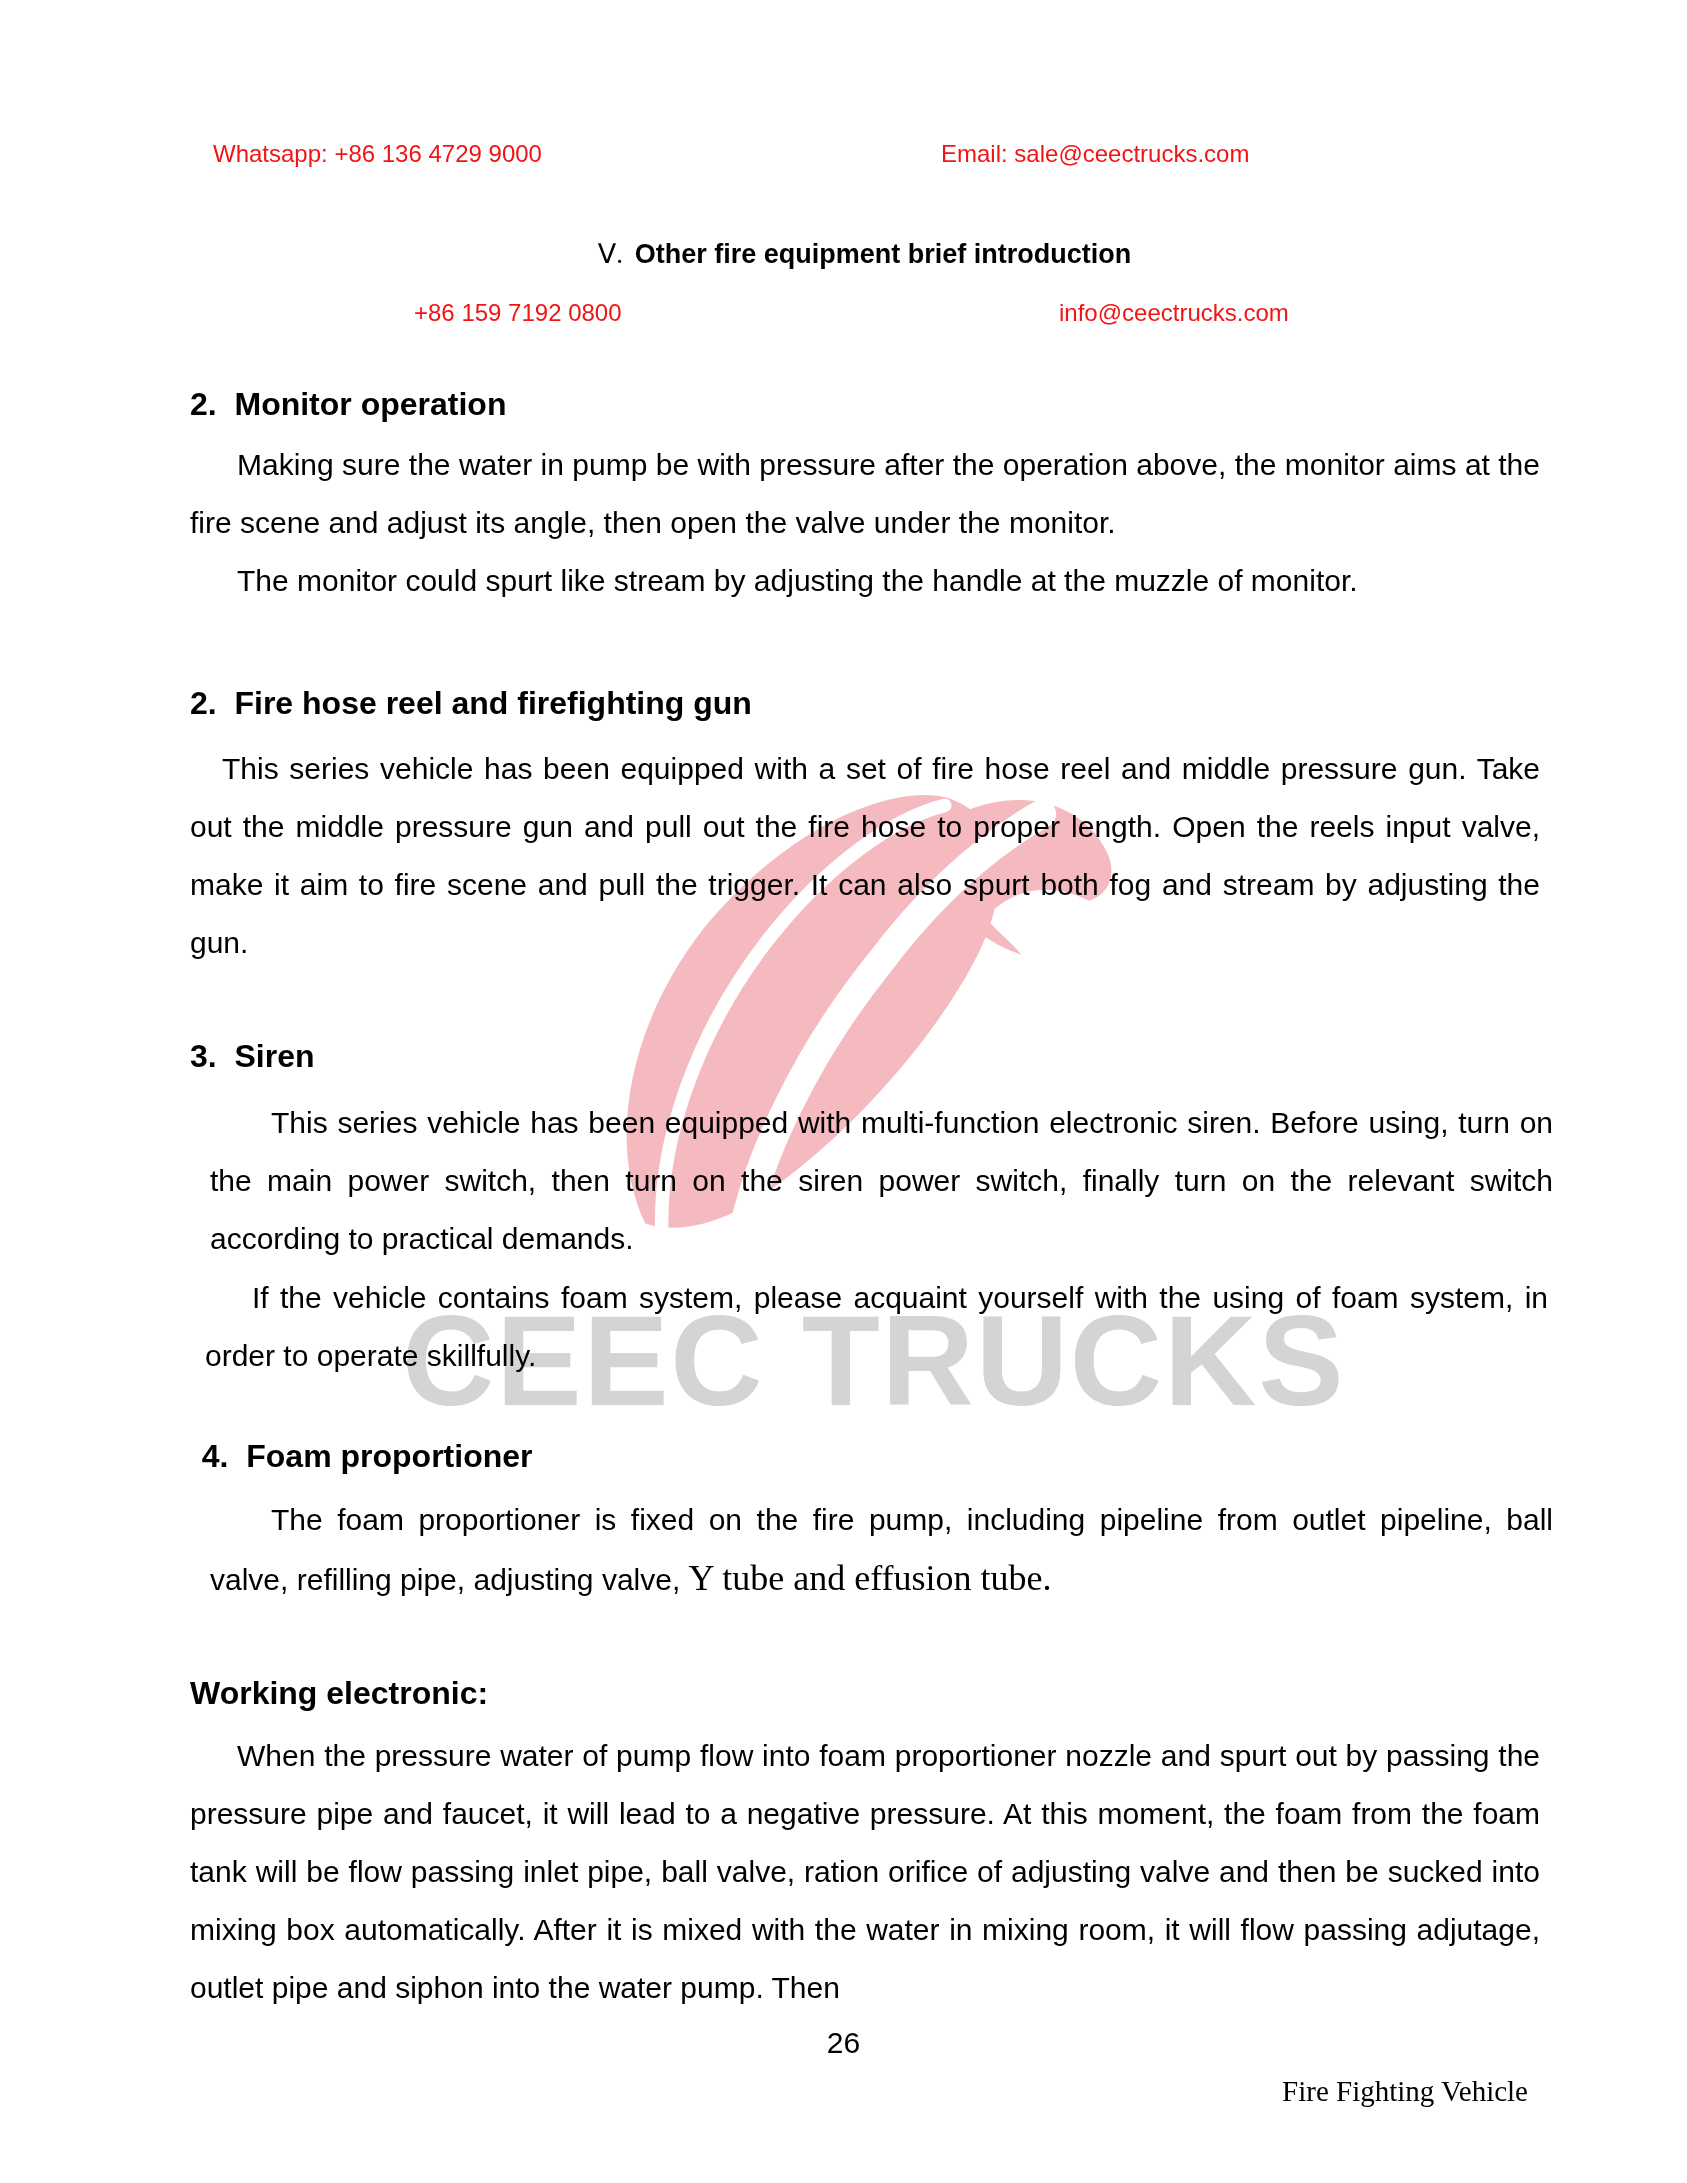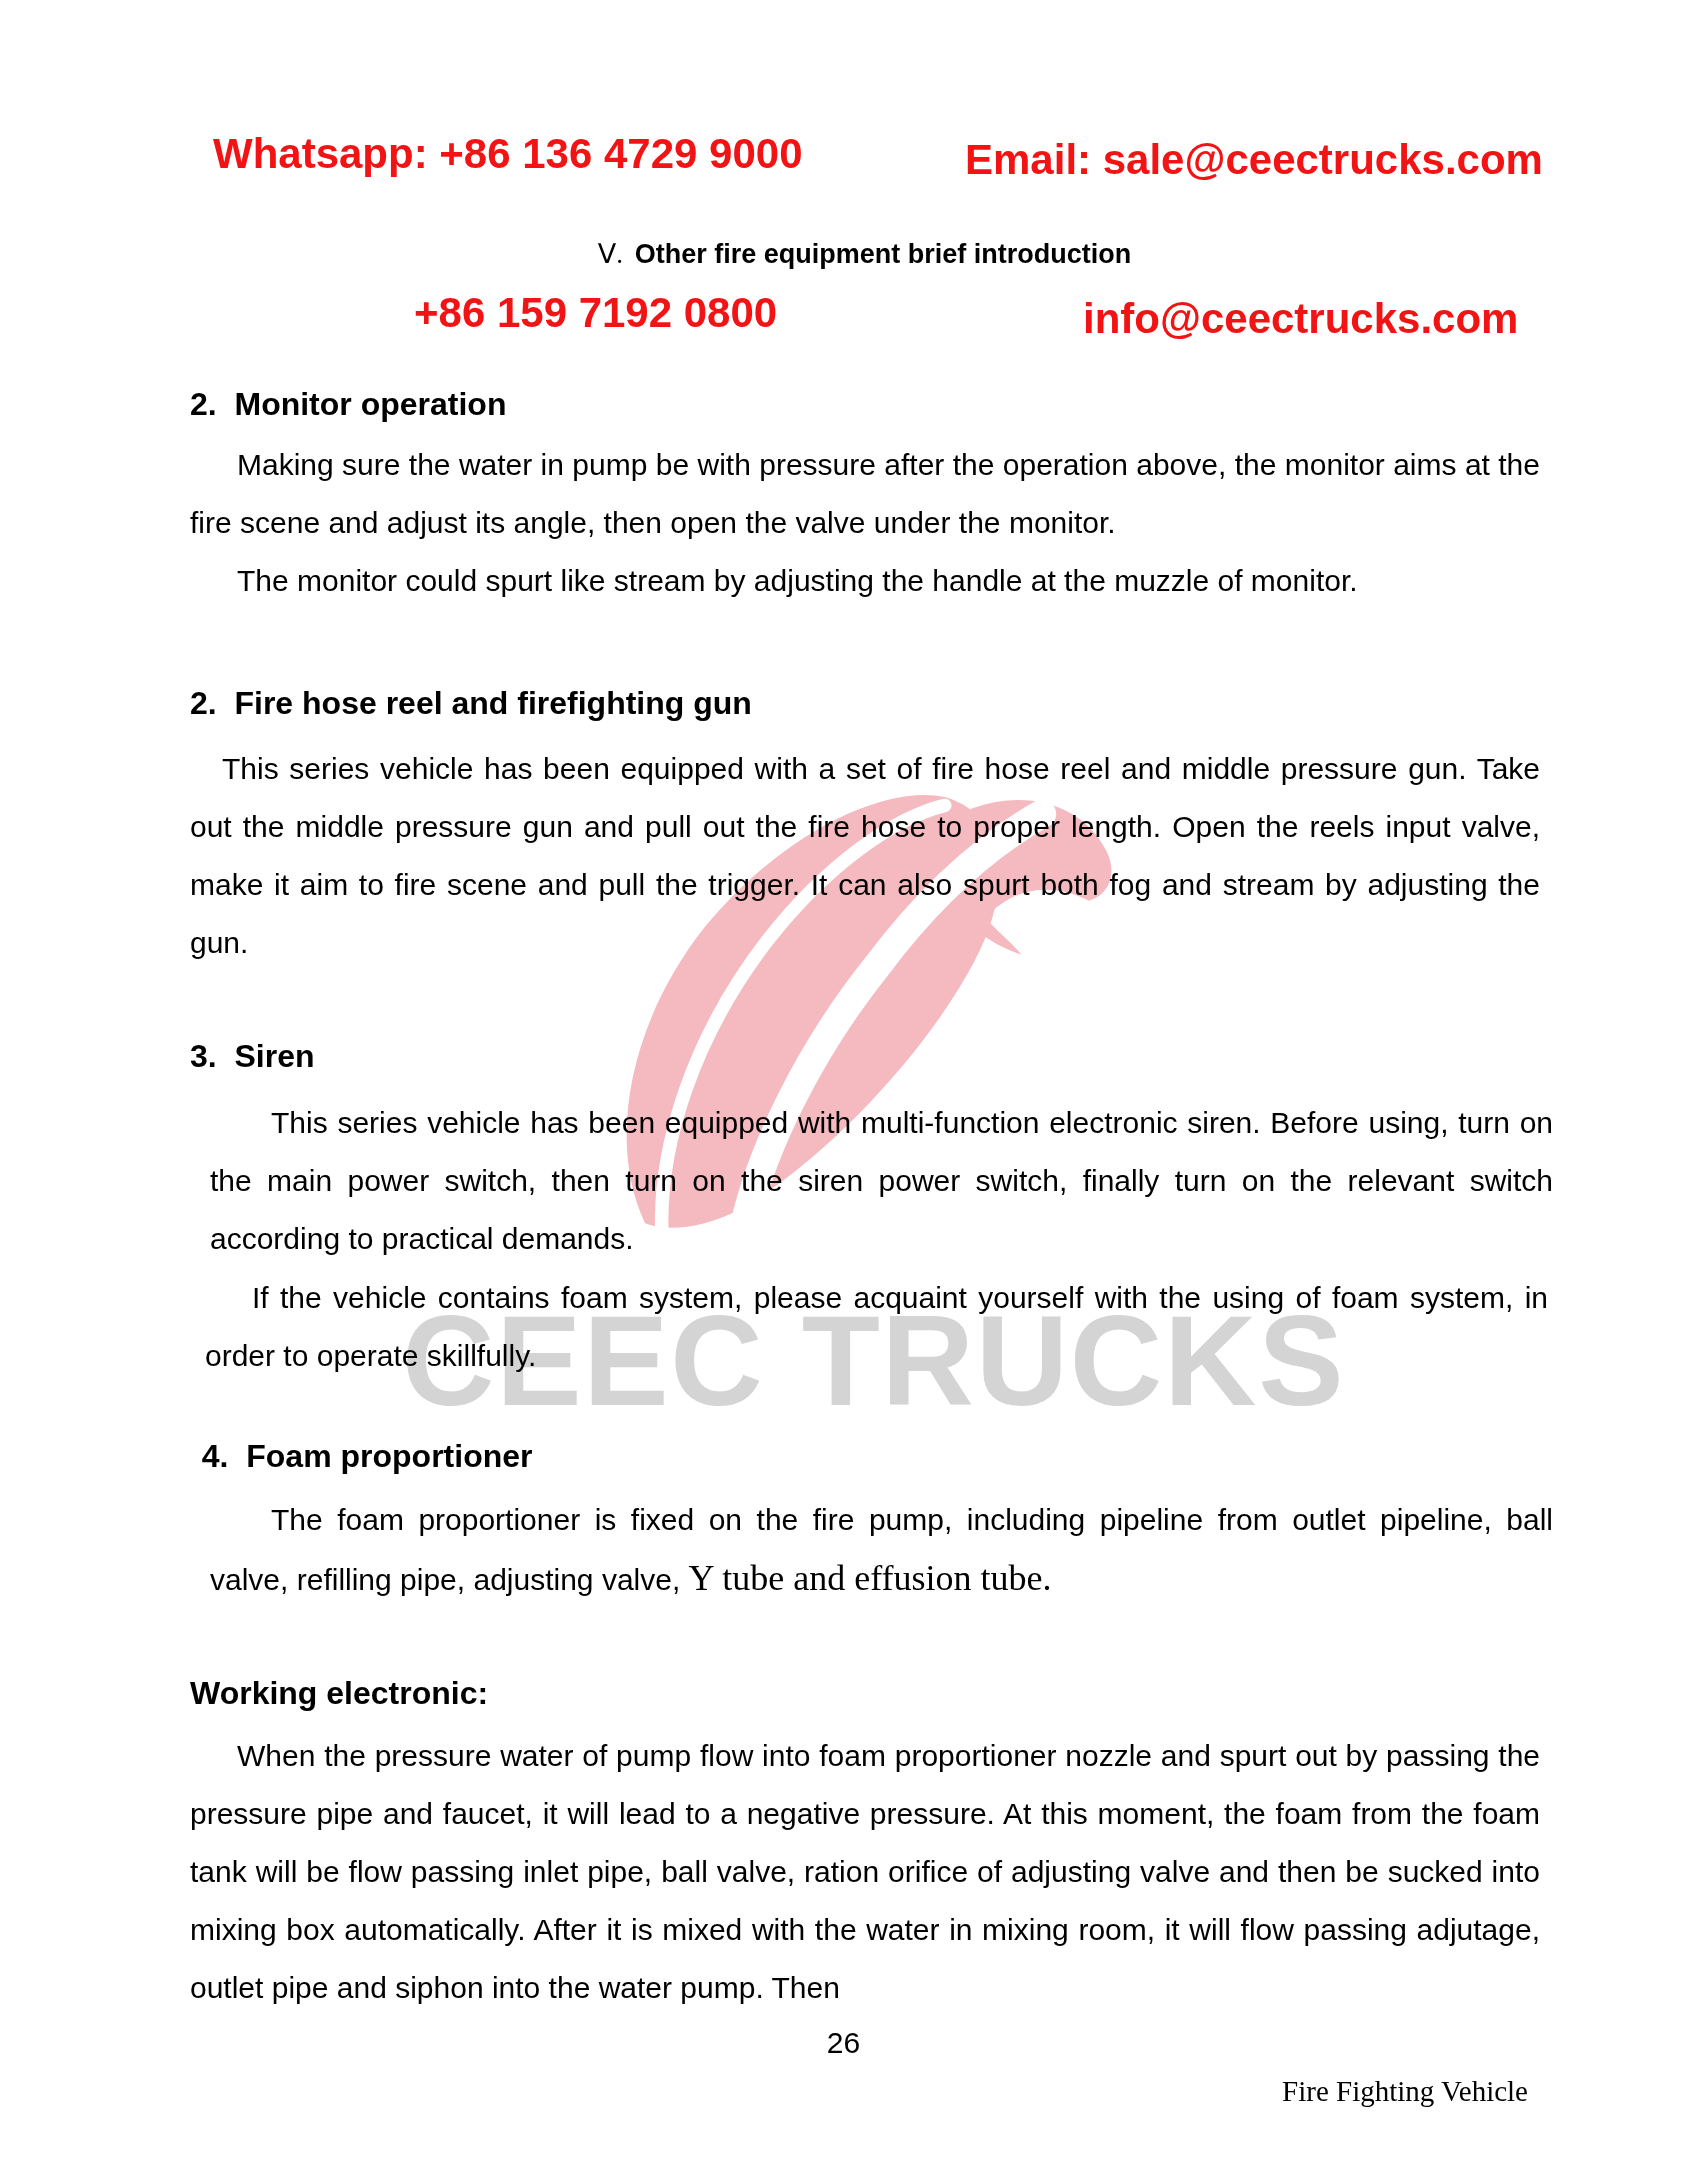--- a/index.html
+++ b/index.html
@@ -16,23 +16,23 @@
   .wm-logo{position:absolute;left:548px;top:780px;width:574px;height:456px;z-index:0;}
   .wm-text{
     position:absolute;left:375px;top:1297px;z-index:0;
     font-family:"Liberation Sans",sans-serif;font-weight:bold;
     font-size:128px;line-height:1;letter-spacing:1.7px;
     color:var(--wm_gray,#d4d4d4);white-space:pre;margin-left:27px;
   }
 
   
   .hdr{position:absolute;z-index:2;color:var(--accent_red,#f21414);
-       font-size:42px;line-height:53px;font-weight:bold;white-space:pre;}
+       font-size:24px;line-height:53px;font-weight:normal;white-space:pre;}
   .hdr-left{left:213px;top:21px;}
-  .hdr-right{left:941px;top:27px;margin-left:24px;}
+  .hdr-right{left:941px;top:21px;}
   .hdr-l2a{padding-left:201px;}
   .hdr-l2b{padding-left:118px;}
 
   
   .title{position:absolute;left:42px;right:0;top:231px;z-index:2;text-align:center;
          font-size:27px;line-height:46px;font-weight:bold;white-space:pre;}
   .title-num{font-family:"Liberation Serif",serif;font-weight:normal;margin-right:11.8px;}
 
   
   .sec-heading{position:absolute;left:190px;z-index:2;font-size:32px;line-height:37px;

